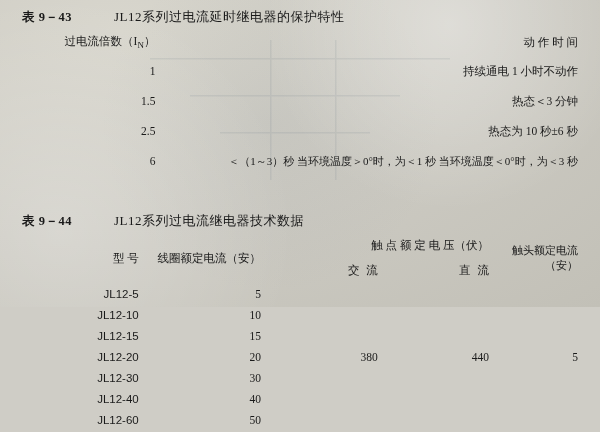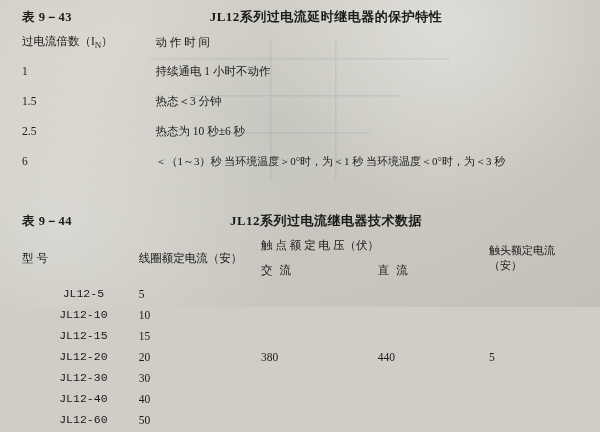--- a/index.html
+++ b/index.html
@@ -53,51 +53,50 @@
     letter-spacing: 0.5px;
     padding-bottom: 3px;
   }
   .cap-num {
     width: 92px;
     flex: none;
     font-size: 12.5px;
   }
   .cap-title {
     flex: 1;
-    text-align: center;
     font-size: 13px;
-    font-weight: bold;
+    font-weight: normal;
     padding-right: 40px;
   }
 
   table.doc {
     width: 100%;
     border-collapse: collapse;
     font-size: 11.5px;
   }
   table.doc td, table.doc th {
     border: none;
     padding: 0;
     font-weight: normal;
-    text-align: left;
+    text-align: right;
     vertical-align: middle;
   }
   .bt { border-top: 1.3px solid #25252a; }
   .bb { border-bottom: 1.3px solid #25252a; }
   .bb-thin { border-bottom: 0.9px solid #3b3b40; }
   .br { border-right: 1.1px solid #25252a; }
 
   
   #t1 td { height: 30px; }
   #t1 .h { height: 27px; }
   .sub { font-size: 9px; vertical-align: sub; }
 
   
   #t2 td { height: 21px; }
-  #t2 td.model { text-align: center; padding-left: 6px !important; font-family: Liberation Mono, monospace; }
+  #t2 td.model { text-align: right; padding-left: 6px !important; font-family: Liberation Sans, sans-serif; }
   #t2 .hdr1 { height: 25px; }
   #t2 .hdr2 { height: 25px; font-family: Liberation Mono, monospace; }
 </style>
 </head>
 <body>
 
 <div class="page">
 
   <div class="ghost" style="left:150px; top:40px; width:300px; height:140px;
        background:

